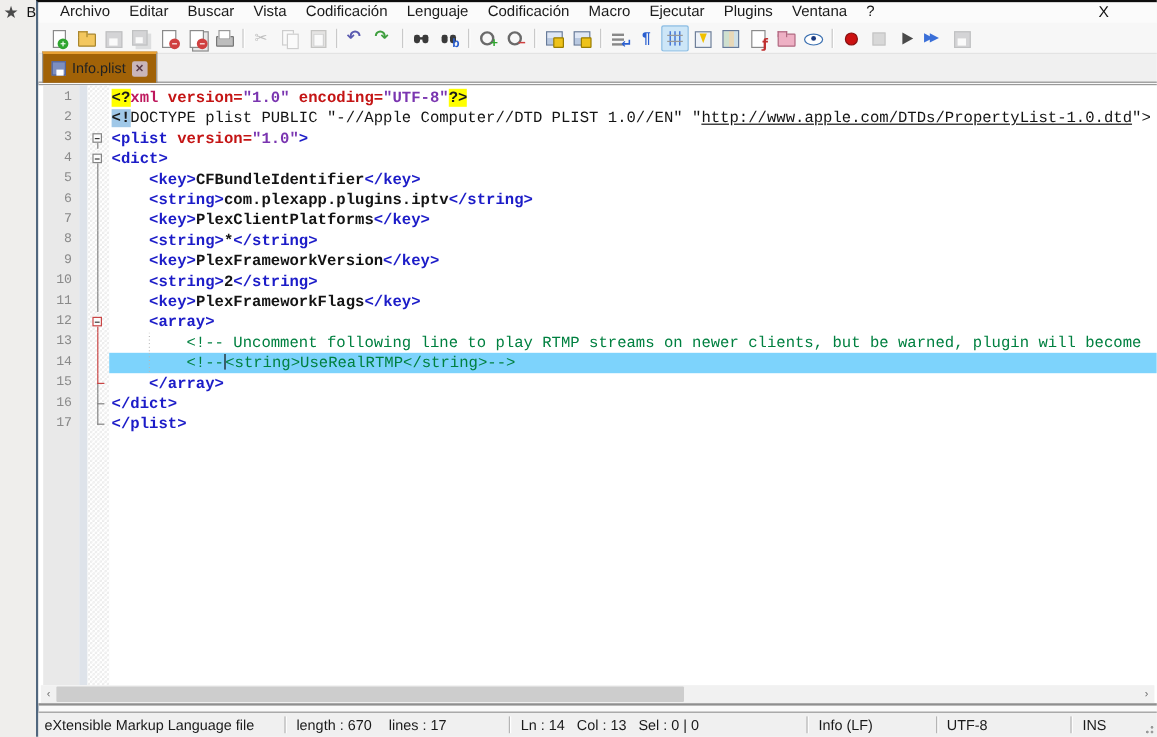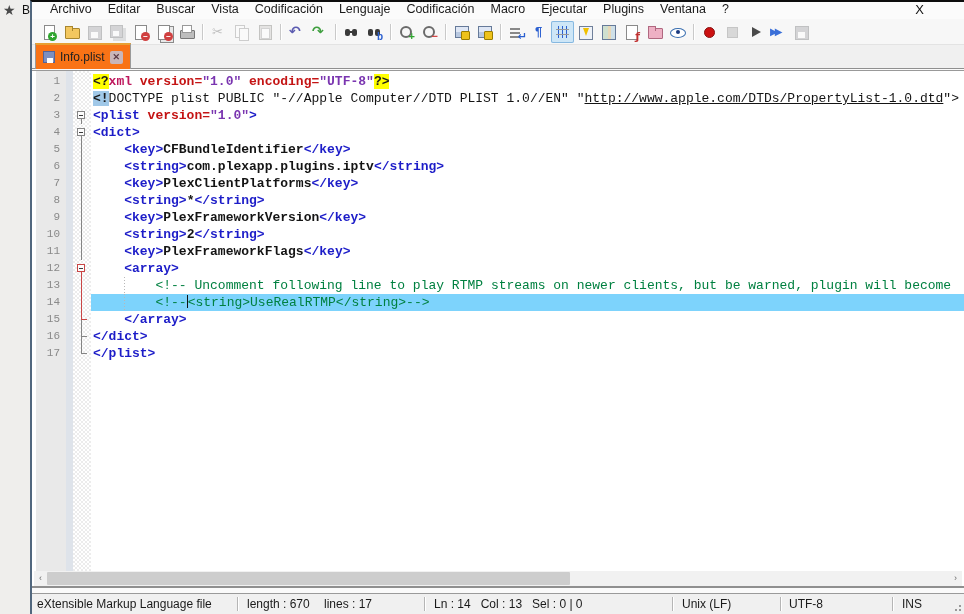--- a/index.html
+++ b/index.html
@@ -72,21 +72,21 @@
   .ic-folder-as-workspace::before { content:""; position:absolute; left:2px; top:4px; width:13px; height:9px; background:#eeb0c4; border:1px solid #b06880; border-radius:1px; }
   .ic-monitoring::before { content:""; position:absolute; left:1px; top:4px; width:14px; height:8px; border:1px solid #3a6fb0; border-radius:50%; background:#fff; }
   .ic-monitoring::after { content:""; position:absolute; left:7px; top:6px; width:4px; height:4px; border-radius:50%; background:#1a3a80; }
   .ic-record-macro::before { content:""; position:absolute; left:3px; top:3px; width:9px; height:9px; border-radius:50%; background:#cc1111; border:1px solid #881111; }
   .ic-stop-recording::before { content:""; position:absolute; left:3px; top:3px; width:9px; height:9px; background:#a8a8a8; border:1px solid #777; }
   .ic-playback-macro::before { content:""; position:absolute; left:5px; top:3px; width:0; height:0; border-left:9px solid #4a4a4a; border-top:5px solid transparent; border-bottom:5px solid transparent; }
   .ic-run-macro-multiple::before { content:"\25B6\25B6"; position:absolute; left:0; top:1px; color:#3a6fd8; font:10px/14px "DejaVu Sans",sans-serif; letter-spacing:-3px; }
 
   
   .tabbar { height:24px; background:#f0f0f0; border-bottom:1px solid #8f8f8f; display:flex; align-items:flex-end; padding-left:3px; }
-  .tab { display:flex; align-items:center; gap:5px; height:22px; background:#f97316;
+  .tab { display:flex; align-items:center; gap:5px; height:22px; background:#a16207;
          border:1px solid #9a9a9a; border-bottom:none; border-top:2px solid #e8a033;
          padding:12px 7px; font-size:12px; color:#222; position:relative; top:1px; }
   .tab-save-icon { display:inline-block; width:12px; height:12px; background:#7d8fc0; border:1px solid #53639a; position:relative; }
   .tab-save-icon::after { content:""; position:absolute; left:3px; top:6px; width:6px; height:5px; background:#fff; }
   .tab-close { display:inline-block; width:13px; height:13px; background:#c9b6ba; border-radius:2px;
                color:#5a3a46; font:bold 9px/13px "Liberation Sans",sans-serif; text-align:center; }
 
   
   .editor { position:absolute; left:0; right:0; top:68px; bottom:26px; background:#fff;
             border-top:1px solid #999; border-bottom:2px solid #8f8f8f; overflow:hidden; }
@@ -453,20 +453,20 @@
   </div>
 
   <div class="statusbar">
     <span class="sb-field" style="left:5px">eXtensible Markup Language file</span>
     <span class="sb-sep" style="left:205px"></span>
     <span class="sb-field" style="left:215px">length : 670</span>
     <span class="sb-field" style="left:292px">lines : 17</span>
     <span class="sb-sep" style="left:392px"></span>
     <span class="sb-field" style="left:402px">Ln : 14   Col : 13   Sel : 0 | 0</span>
     <span class="sb-sep" style="left:640px"></span>
-    <span class="sb-field" style="left:650px">Unix (LF)</span>
+    <span class="sb-field" style="left:650px">Info (LF)</span>
     <span class="sb-sep" style="left:748px"></span>
     <span class="sb-field" style="left:757px">UTF-8</span>
     <span class="sb-sep" style="left:860px"></span>
     <span class="sb-field" style="left:870px">INS</span>
     <span class="sb-grip"></span>
   </div>
 </div>
 
 </body></html>

